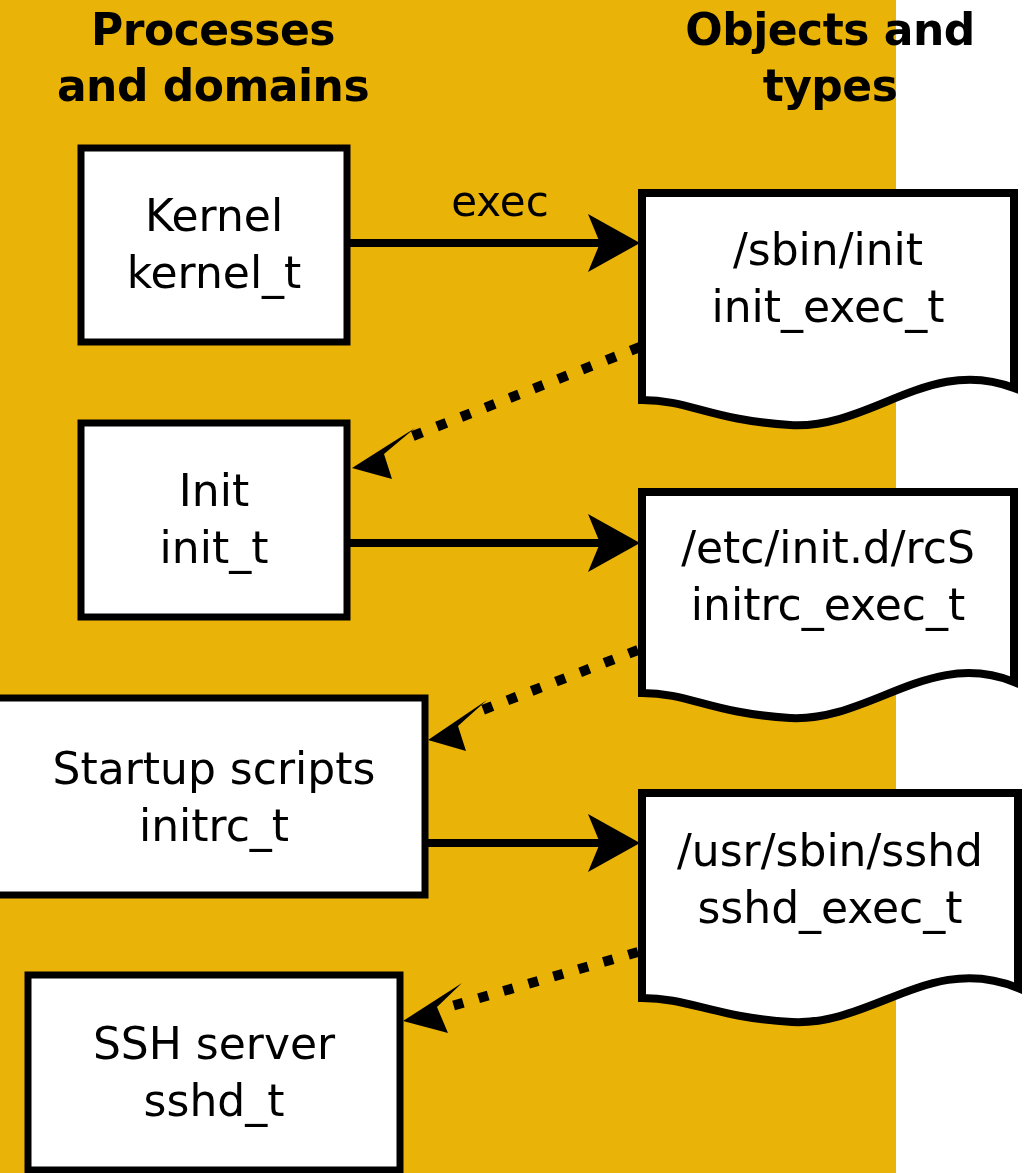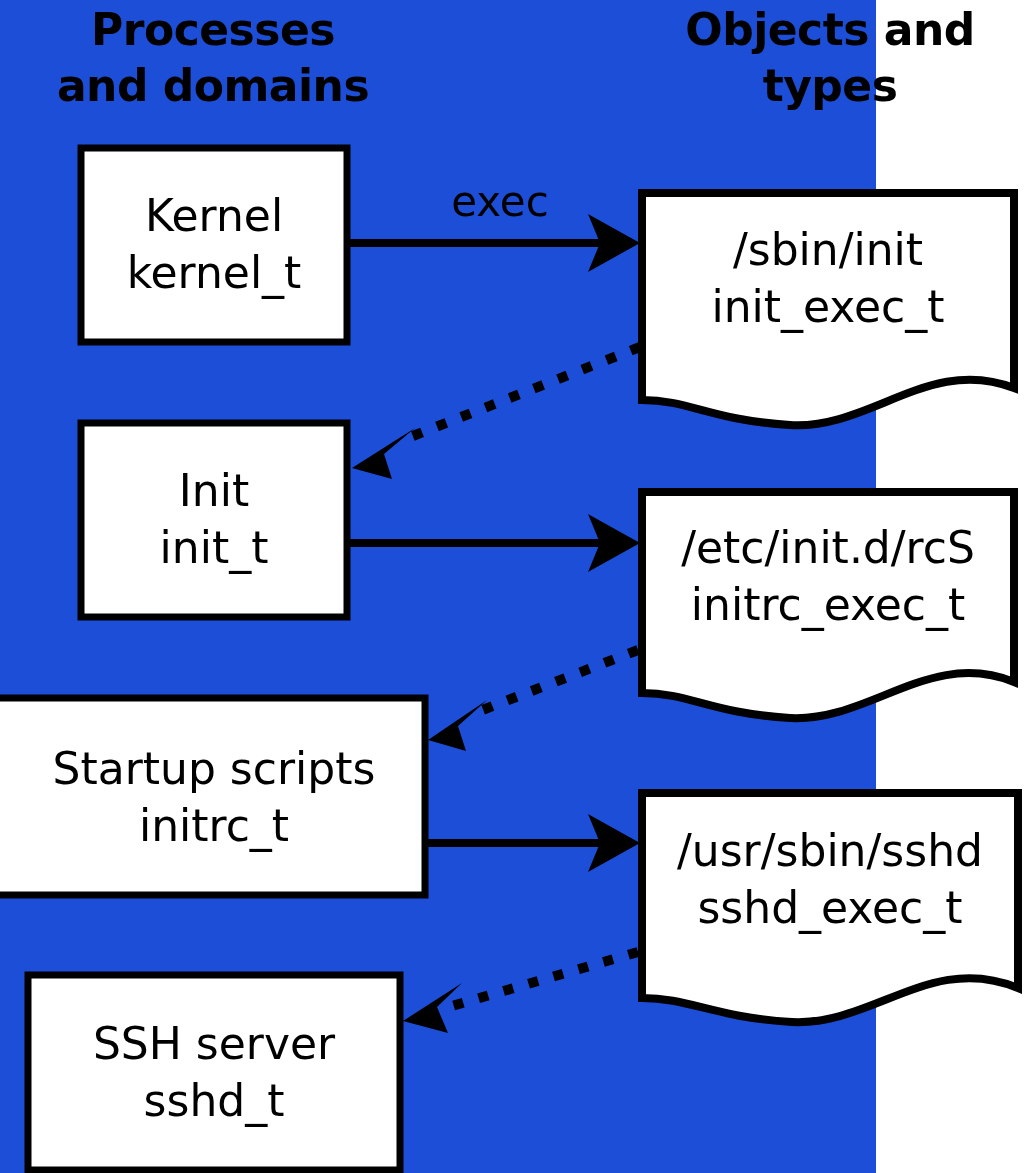--- a/index.html
+++ b/index.html
@@ -10,21 +10,22 @@
   body {
     width: 1024px;
     height: 1173px;
     font-family: "DejaVu Sans", sans-serif;
     overflow: hidden;
   }
   #diagram-root {
     position: relative;
     width: 876px;
     height: 1173px;
-    background: #1d4ed8;
+    background: #eab308;
+    padding-left: 20px;
   }
   svg.diagram {
     position: absolute;
     top: 0;
     left: 0;
     width: 1024px;
     height: 1173px;
     display: block;
   }
   .col-header {

